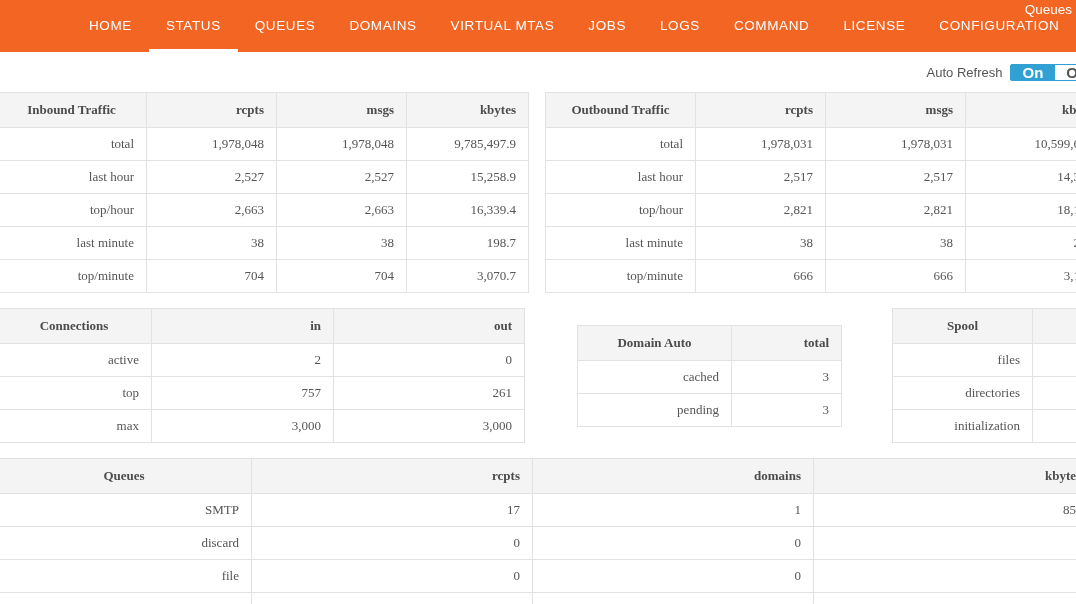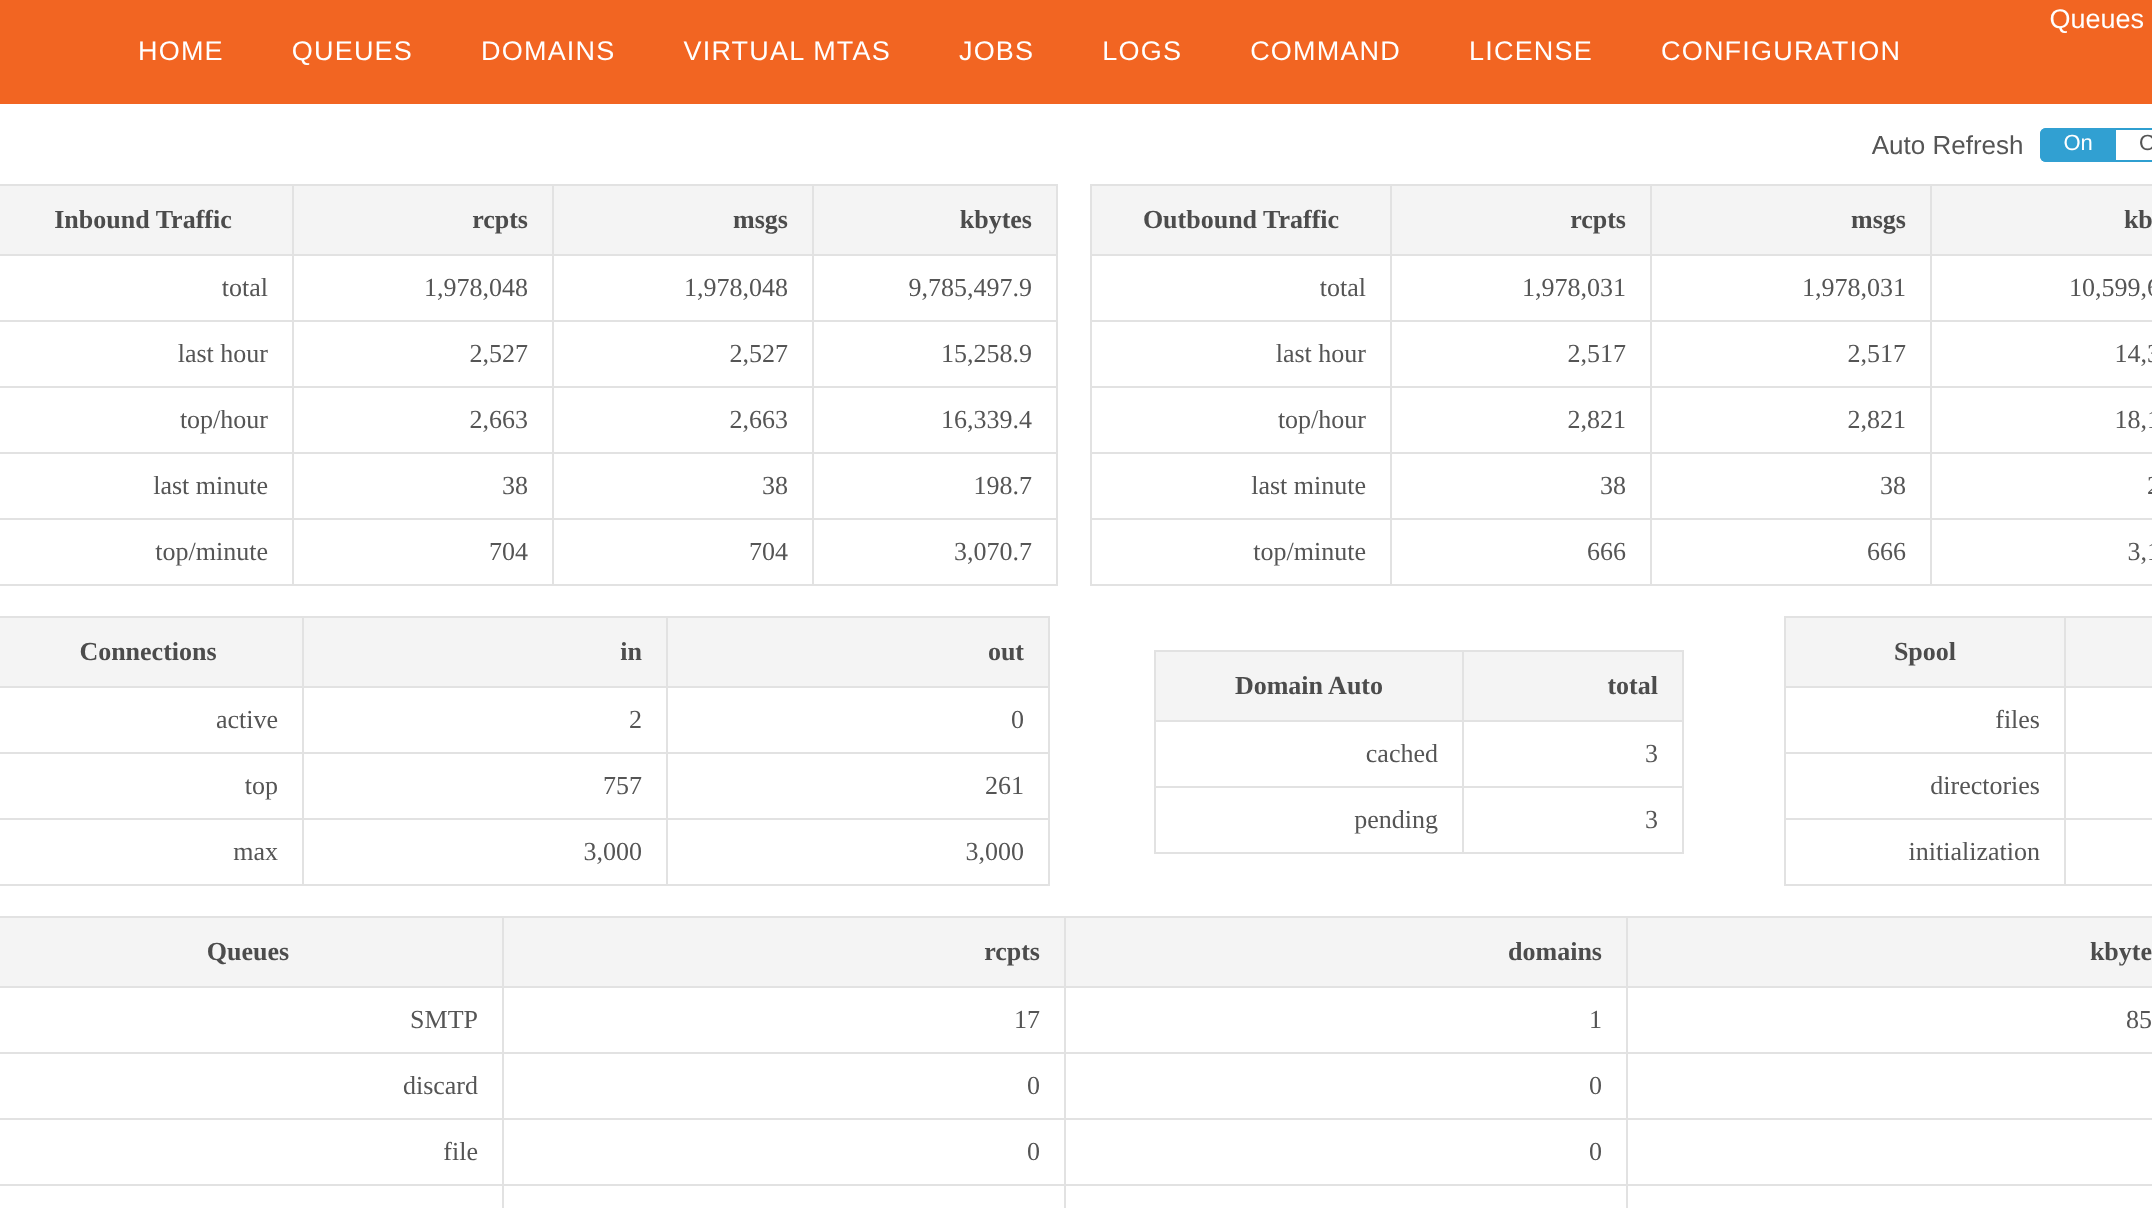--- a/index.html
+++ b/index.html
@@ -19,21 +19,21 @@
     height: 52px;
     background: #f26522;
     display: flex;
     align-items: center;
     overflow: hidden;
   }
   .nav-items {
     display: flex;
     align-items: center;
     height: 52px;
-    padding-left: 52px;
+    padding-left: 72px;
   }
   .nav-item {
     color: #ffffff;
     font-size: 13.5px;
     letter-spacing: 0.6px;
     padding: 0 17px;
     line-height: 52px;
     height: 52px;
     text-decoration: none;
     white-space: nowrap;
@@ -65,25 +65,26 @@
     font-size: 13px;
     color: #555;
   }
   .toggle-group {
     display: flex;
     border-radius: 3px;
     overflow: hidden;
     margin-right: -14px;
   }
   .toggle-btn {
-    font-size: 11px;
+    font-size: 15px;
     padding: 0 11px;
     border: 1px solid #2f9fd0;
     cursor: pointer;
     line-height: 15px;
+    font-weight: bold;
   }
   .toggle-btn.on {
     background: #31a0d2;
     color: #ffffff;
     border-color: #31a0d2;
   }
   .toggle-btn.off {
     background: #ffffff;
     color: #555;
     border-left: none;
@@ -165,20 +166,21 @@
   #queues-table col.c1 { width: 281px; }
   #queues-table col.c2 { width: 281px; }
   #queues-table col.c3 { width: 275px; }
 </style>
 </head>
 <body>
 
 <div class="navbar">
   <div class="nav-items">
     <a class="nav-item">HOME</a>
+    <a class="nav-item active">STATUS</a>
     <a class="nav-item">QUEUES</a>
     <a class="nav-item">DOMAINS</a>
     <a class="nav-item">VIRTUAL MTAS</a>
     <a class="nav-item">JOBS</a>
     <a class="nav-item">LOGS</a>
     <a class="nav-item">COMMAND</a>
     <a class="nav-item">LICENSE</a>
     <a class="nav-item">CONFIGURATION</a>
   </div>
   <div class="nav-brand">Queues</div>

